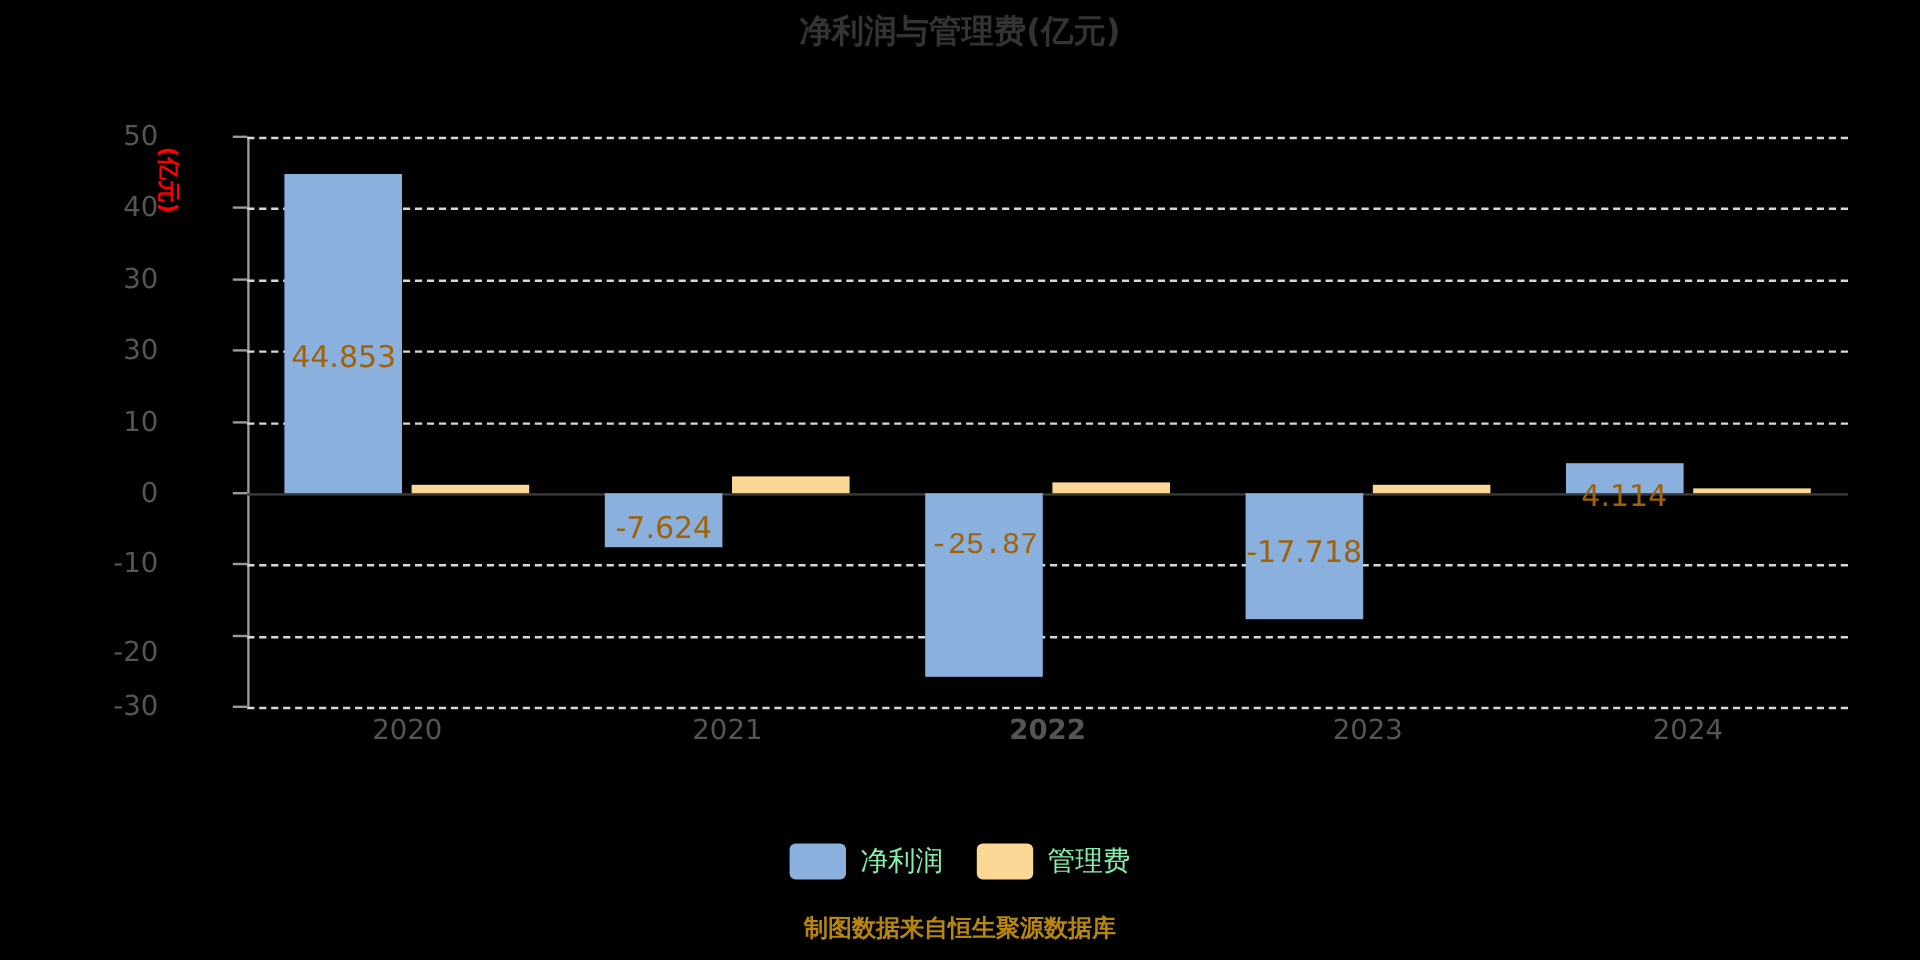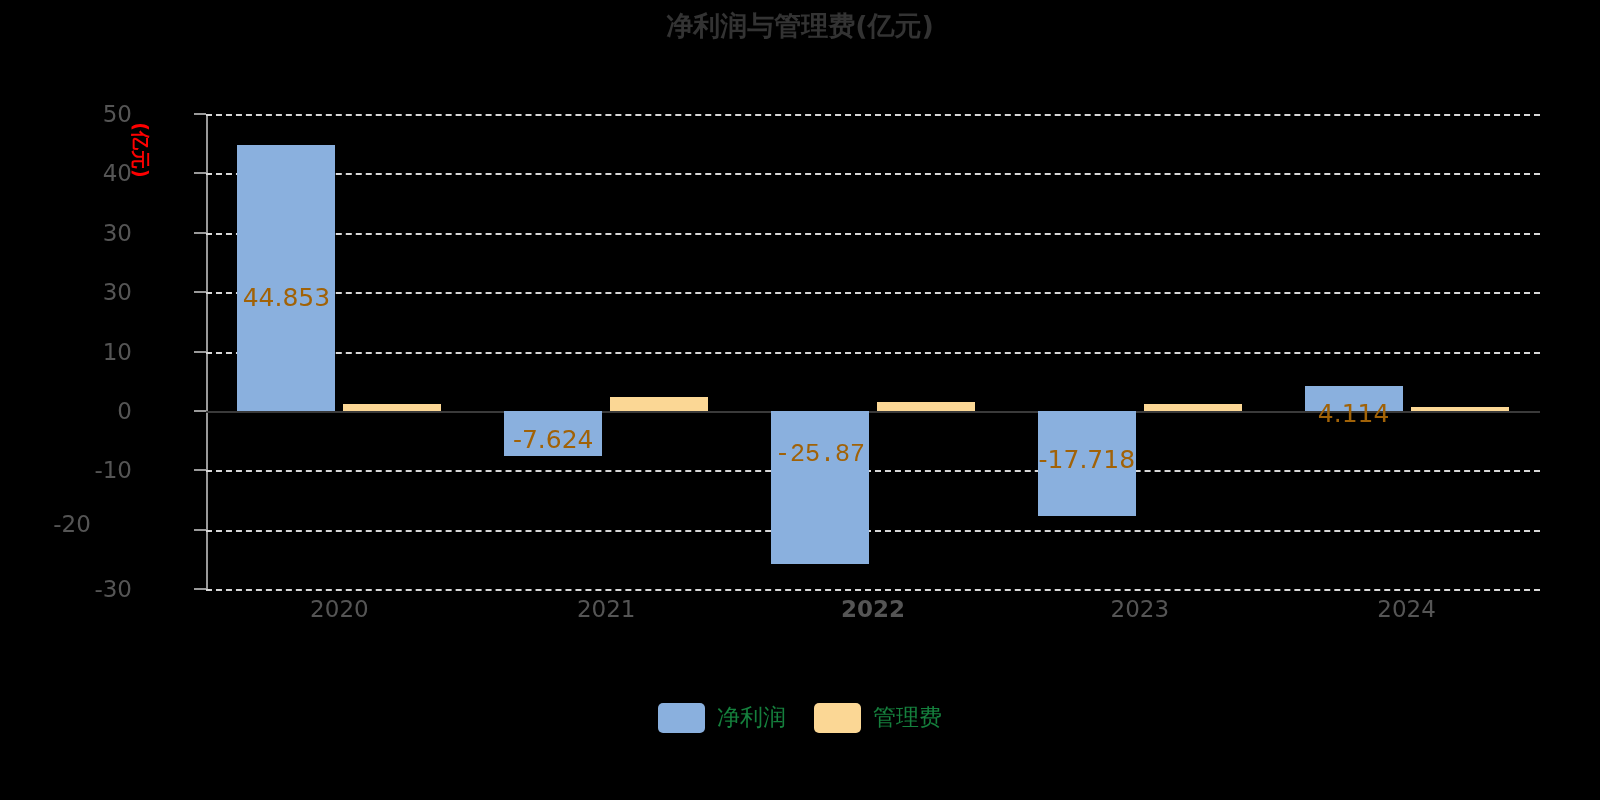--- a/index.html
+++ b/index.html
@@ -143,21 +143,21 @@
     display: flex;
     align-items: center;
     gap: 12px;
   }
   .legend-swatch {
     width: 47px;
     height: 30px;
     border-radius: 5px;
   }
   .legend-label {
-    color: #15803d;
+    color: #86efac;
     font-size: 23px;
     white-space: nowrap;
   }
 
   
   #footer-note {
     position: absolute;
     left: 0;
     top: 760px;
     width: 1600px;
@@ -199,21 +199,21 @@
         <div class="ytick-label" style="top: 118.75px;">30</div>
         <div class="ytick-mark" style="top: 178.125px;"></div>
         <div class="ytick-label" style="top: 178.125px;">30</div>
         <div class="ytick-mark" style="top: 237.5px;"></div>
         <div class="ytick-label" style="top: 237.5px;">10</div>
         <div class="ytick-mark" style="top: 296.875px;"></div>
         <div class="ytick-label" style="top: 296.875px;">0</div>
         <div class="ytick-mark" style="top: 356.25px;"></div>
         <div class="ytick-label" style="top: 356.25px;">-10</div>
         <div class="ytick-mark" style="top: 415.625px;"></div>
-        <div class="ytick-label" style="top: 410px; text-align: center;">-20</div>
+        <div class="ytick-label" style="top: 430px;">-20</div>
         <div class="ytick-mark" style="top: 475px;"></div>
         <div class="ytick-label" style="top: 475px;">-30</div>
       </div>
     <div id="bars">
         <div class="bar bar-net" style="left: 31.4px; top: 30.5603px; width: 98px; height: 266.315px; background: rgb(138, 176, 222);"></div>
         <div class="bar-value" style="width: 158px; left: 1.4px; top: 169.044px;">44.853</div>
         <div class="bar bar-admin" style="left: 137.4px; top: 290.344px; width: 98px; height: 6.53125px; background: rgb(251, 215, 149);"></div>
         <div class="bar bar-net" style="left: 298.2px; top: 296.875px; width: 98px; height: 45.2675px; background: rgb(138, 176, 222);"></div>
         <div class="bar-value" style="width: 158px; left: 268.2px; top: 311.361px;">-7.624</div>
         <div class="bar bar-admin" style="left: 404.2px; top: 282.625px; width: 98px; height: 14.25px; background: rgb(251, 215, 149);"></div>
@@ -241,14 +241,15 @@
       <div class="legend-item">
         <div class="legend-swatch" style="background: rgb(138, 176, 222);"></div>
         <div class="legend-label">净利润</div>
       </div>
       <div class="legend-item">
         <div class="legend-swatch" style="background: rgb(251, 215, 149);"></div>
         <div class="legend-label">管理费</div>
       </div>
     </div>
 
+  <div id="footer-note">制图数据来自恒生聚源数据库</div>
 
 </div>
 
 </body></html>

